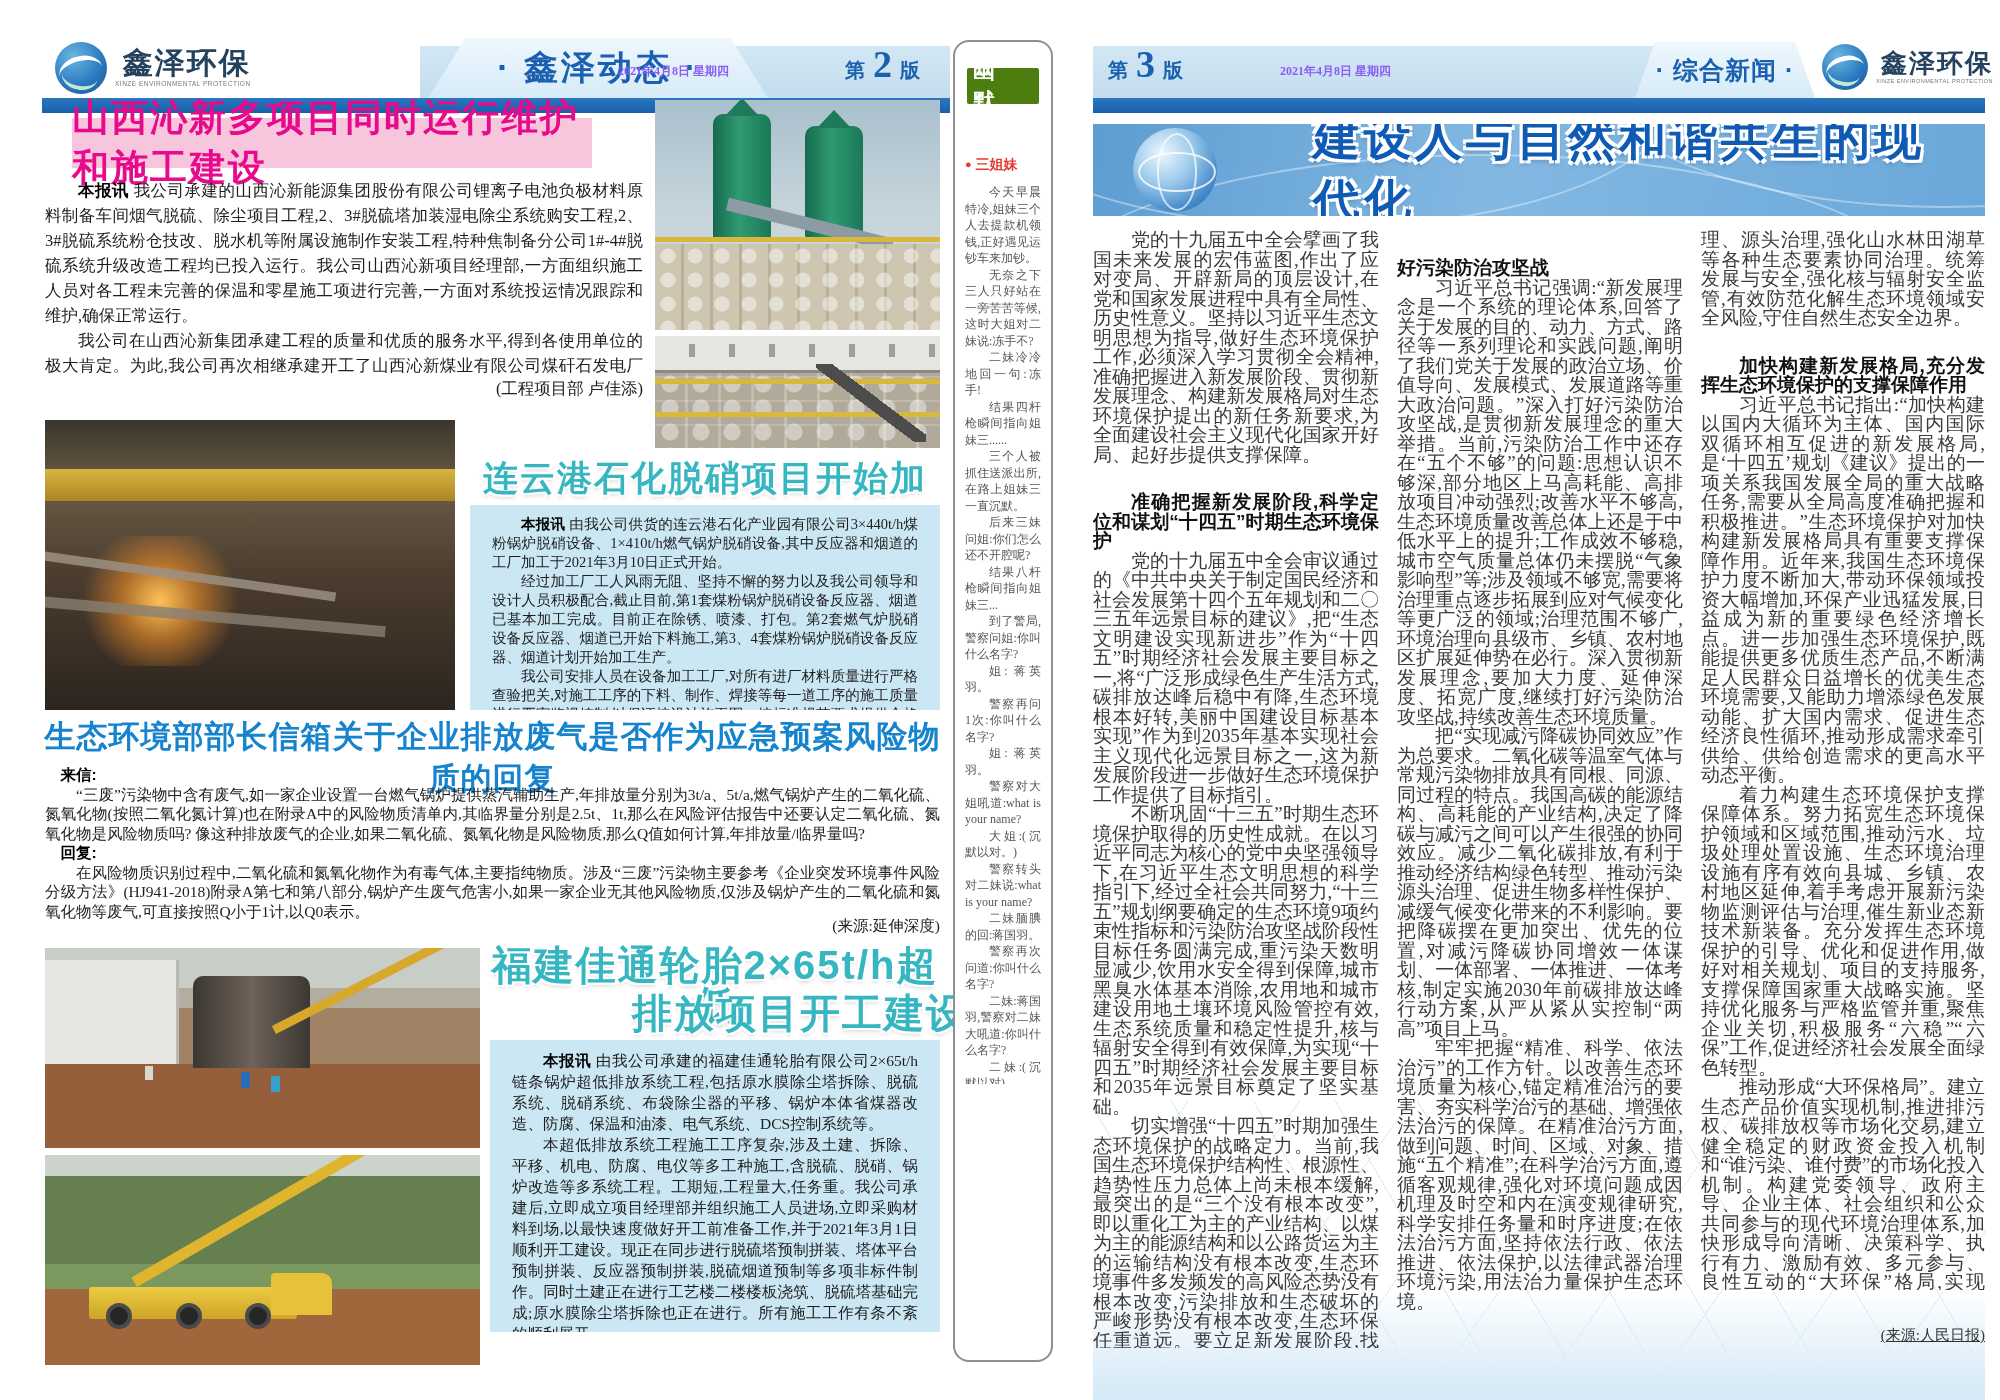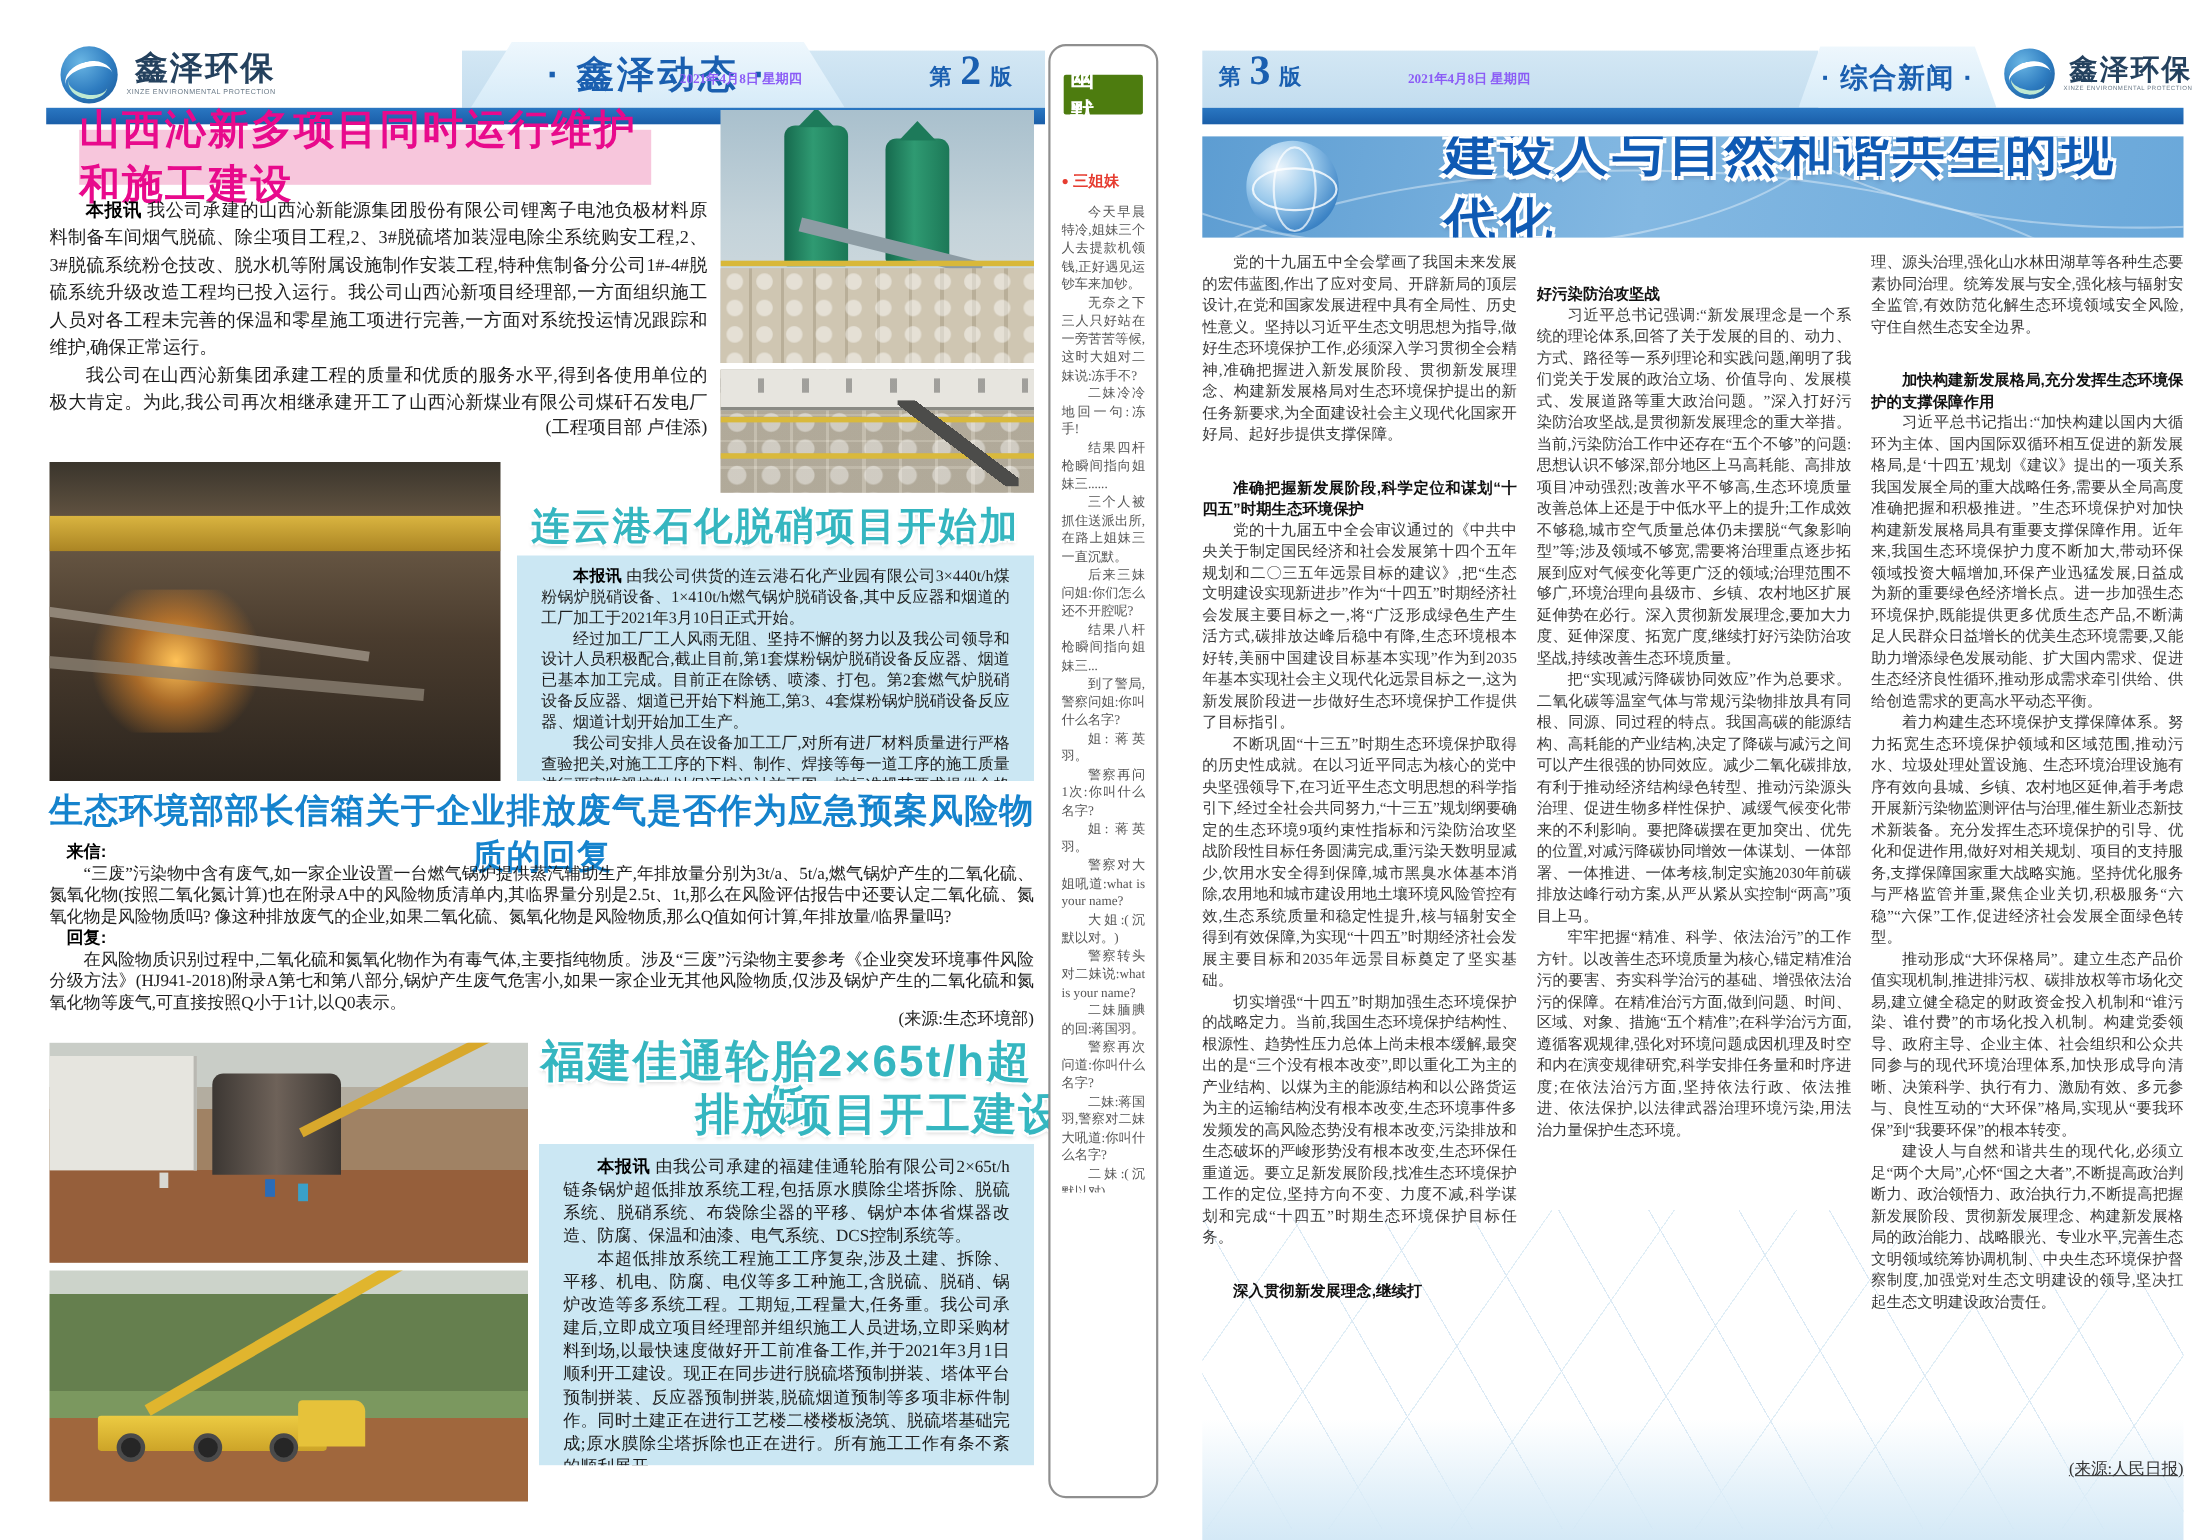--- a/index.html
+++ b/index.html
@@ -111,21 +111,21 @@
   .wave{position:absolute;border:2px solid rgba(255,255,255,.38);border-radius:50%;}
   #banner-title{position:absolute;left:220px;right:40px;top:0;bottom:0;display:flex;align-items:center;justify-content:center;
       color:#0f5ab4;font-family:"Liberation Sans",sans-serif;font-weight:bold;font-size:47px;letter-spacing:4px;
       text-shadow:-3px -3px 0 #fff,3px -3px 0 #fff,-3px 3px 0 #fff,3px 3px 0 #fff,0 4px 5px rgba(0,0,60,.25);}
   .globe{position:relative;border-radius:50%;
       background:radial-gradient(circle at 35% 30%,#eef6fc 0%,#9ccaec 38%,#3e85c6 75%,#1d5ea6 100%);}
   .globe::before{content:'';position:absolute;left:6%;top:28%;width:88%;height:44%;border-radius:50%;
       border:2px solid rgba(255,255,255,.8);}
   .globe::after{content:'';position:absolute;left:28%;top:6%;width:44%;height:88%;border-radius:50%;
       border:2px solid rgba(255,255,255,.7);}
-  .col{font-size:14px;line-height:19.5px;color:#3a3a3a;column-fill:auto;}
+  .col{font-size:19px;line-height:19.5px;color:#3a3a3a;column-fill:auto;}
   .col p{margin:0;text-indent:2em;text-align:justify;}
   .col p.sub{font-weight:bold;color:#111;font-family:"Liberation Sans",sans-serif;margin-top:28px;}
   .col p.noind{text-indent:0;}
   #source-line{text-align:right;margin-top:26px;font-size:15px;color:#333;text-decoration:underline;}
   #rp-wash{background:linear-gradient(180deg,rgba(232,243,250,0) 0%,#dcedf8 70%,#cfe6f5 100%);
       opacity:.9;}
   #rp-plexus{opacity:.35;background:
       repeating-linear-gradient(60deg,transparent 0 70px,#9cc6e4 70px 71px),
       repeating-linear-gradient(-55deg,transparent 0 90px,#a9cfe8 90px 91px);}
 </style>
@@ -200,21 +200,21 @@
 
     </div>
 
     <div id="a3-title" class="abs" style="left:40px;top:716px;width:905px;">生态环境部部长信箱关于企业排放废气是否作为应急预案风险物质的回复</div>
     <div id="a3-body" class="abs bodytext nosel" style="left:45px;top:765px;width:895px;height:158px;">
         <p class="sub">来信:</p>
         <p>“三废”污染物中含有废气,如一家企业设置一台燃气锅炉提供蒸汽辅助生产,年排放量分别为3t/a、5t/a,燃气锅炉产生的二氧化硫、氮氧化物(按照二氧化氮计算)也在附录A中的风险物质清单内,其临界量分别是2.5t、1t,那么在风险评估报告中还要认定二氧化硫、氮氧化物是风险物质吗? 像这种排放废气的企业,如果二氧化硫、氮氧化物是风险物质,那么Q值如何计算,年排放量/临界量吗?</p>
         <p class="sub">回复:</p>
         <p>在风险物质识别过程中,二氧化硫和氮氧化物作为有毒气体,主要指纯物质。涉及“三废”污染物主要参考《企业突发环境事件风险分级方法》(HJ941-2018)附录A第七和第八部分,锅炉产生废气危害小,如果一家企业无其他风险物质,仅涉及锅炉产生的二氧化硫和氮氧化物等废气,可直接按照Q小于1计,以Q0表示。</p>
       </div>
-    <div class="abs byline" style="left:45px;top:916px;width:895px;font-size:15.5px;">(来源:生态环境部)</div>
+    <div class="abs byline" style="left:45px;top:916px;width:895px;font-size:15.5px;">(来源:延伸深度)</div>
 
     <div id="photoC" class="abs photo" style="left:45px;top:948px;width:435px;height:200px;">
       <div class="pc-bldg"></div>
       <div class="pc-tank"></div>
       <div class="pc-boom"></div>
       <div class="pc-w1"></div>
       <div class="pc-w2"></div>
       <div class="pc-w3"></div>
     </div>
     <div id="photoD" class="abs photo" style="left:45px;top:1155px;width:435px;height:210px;">

